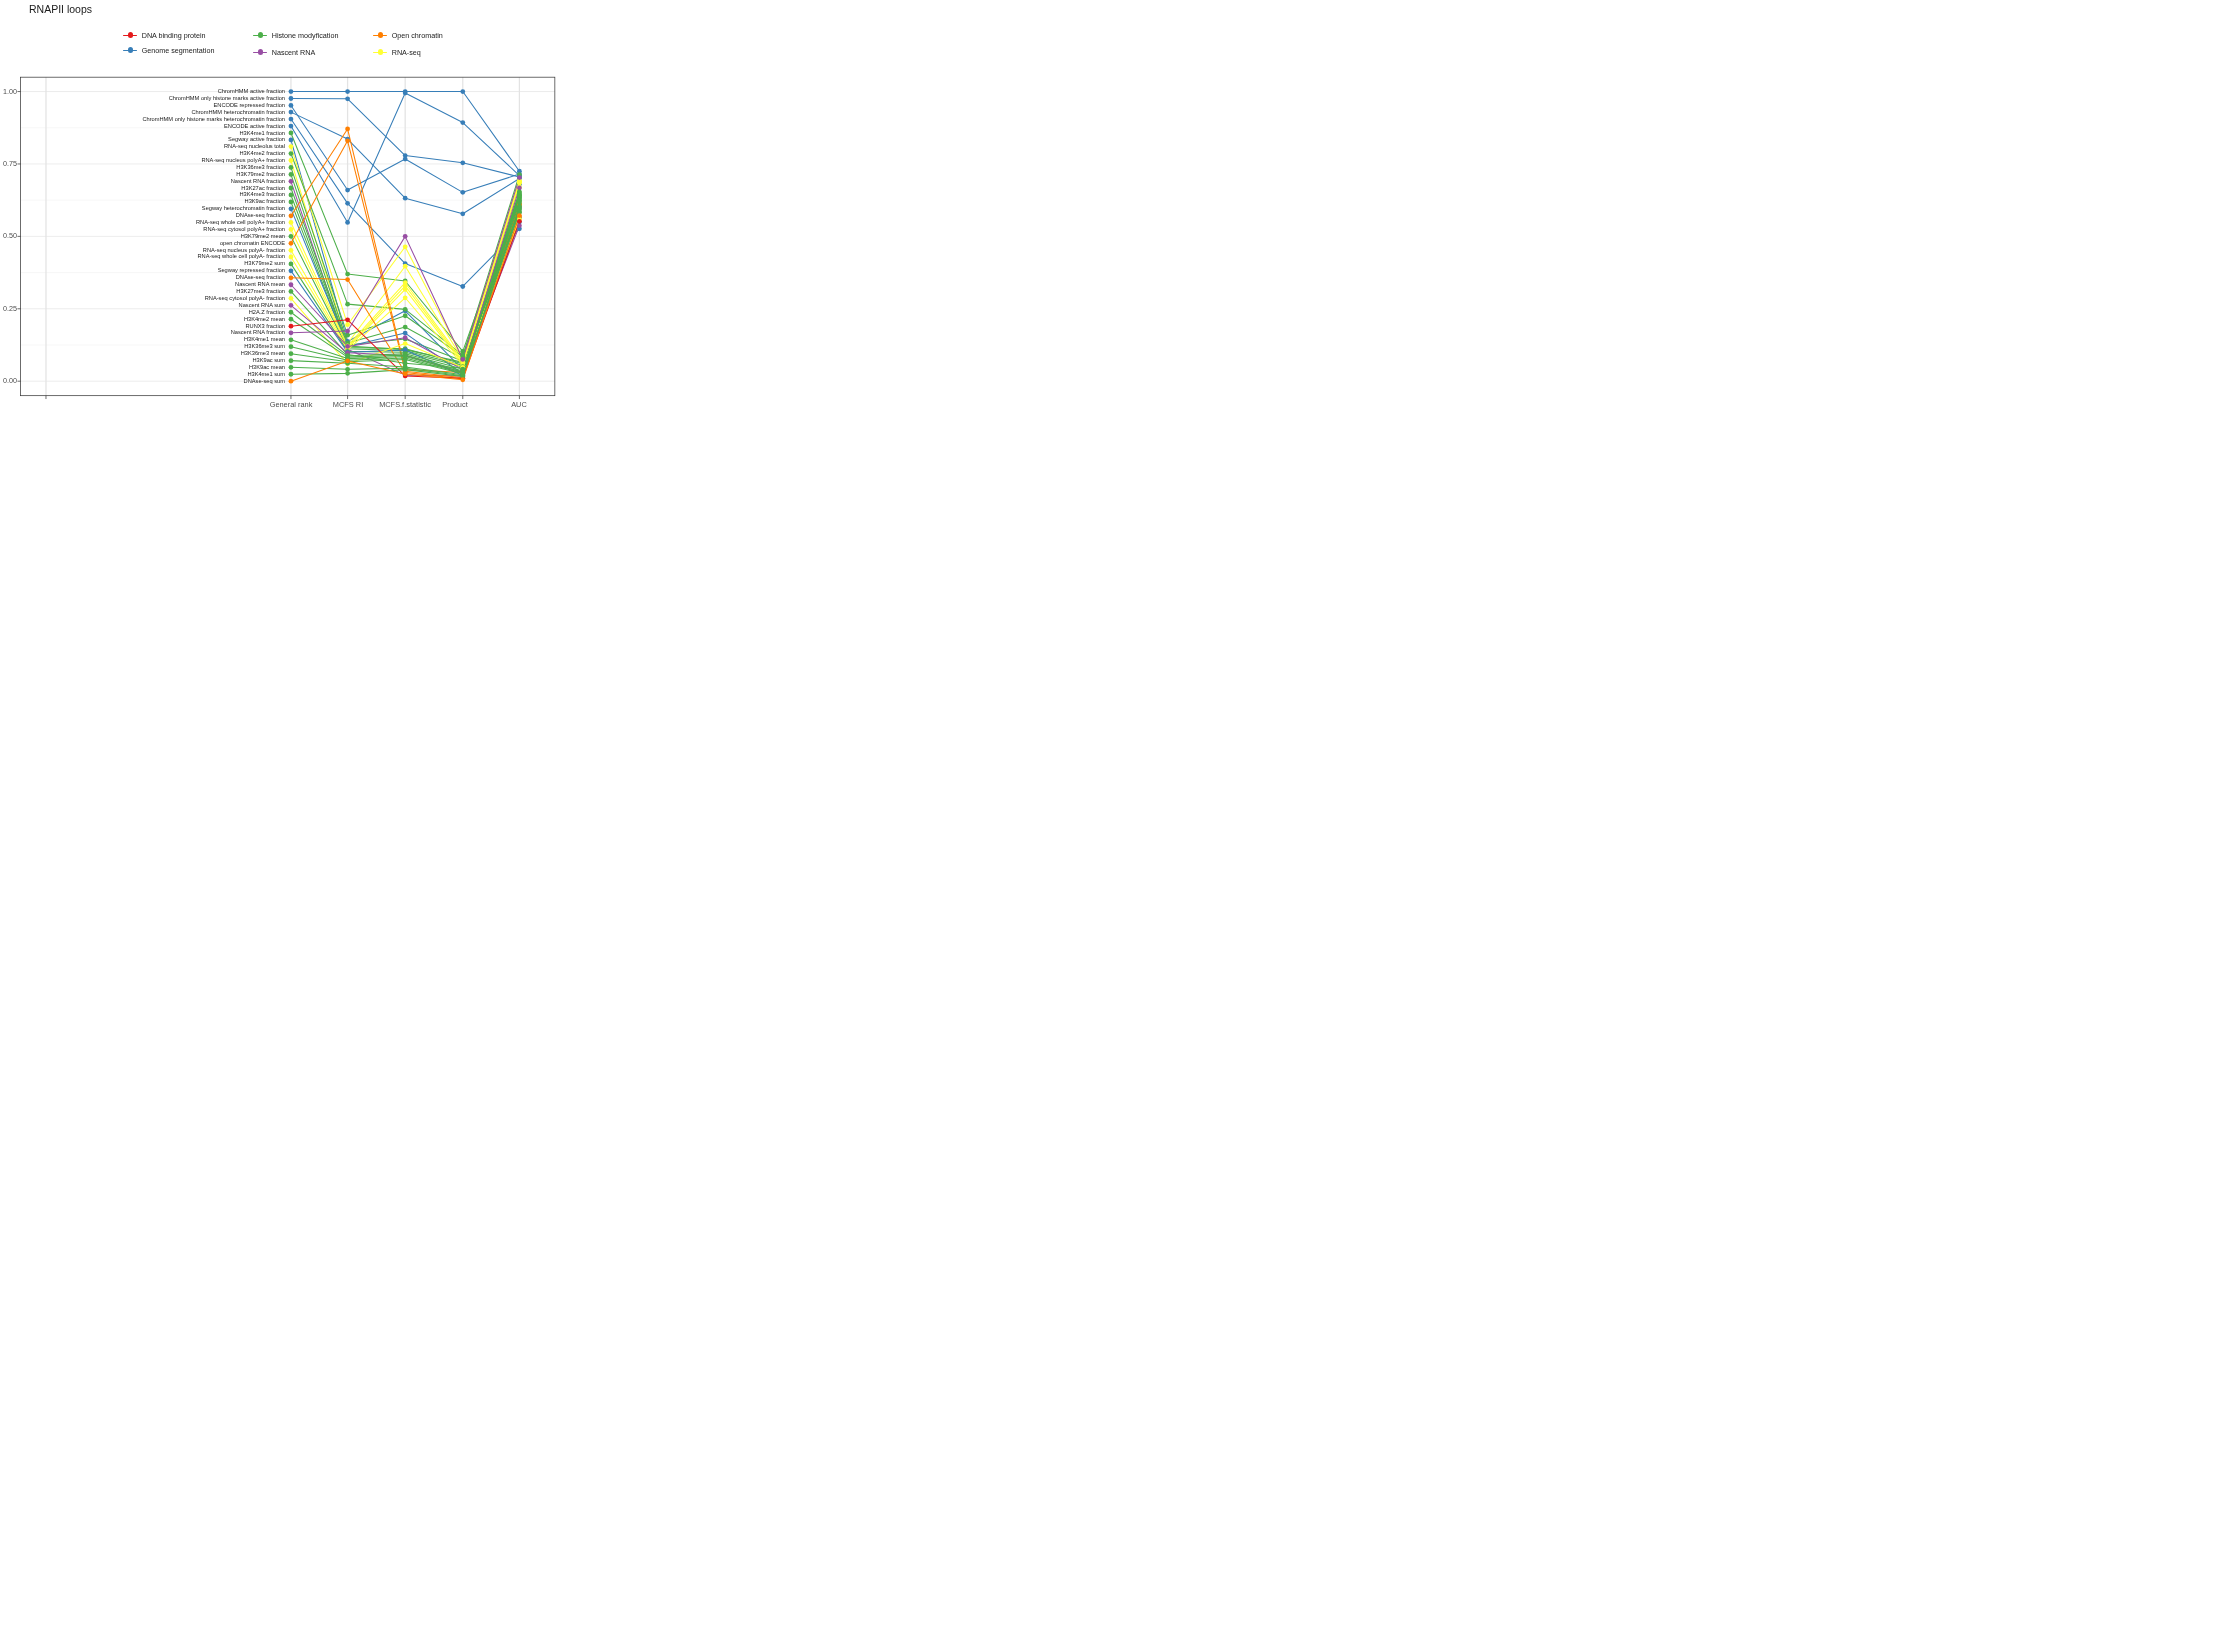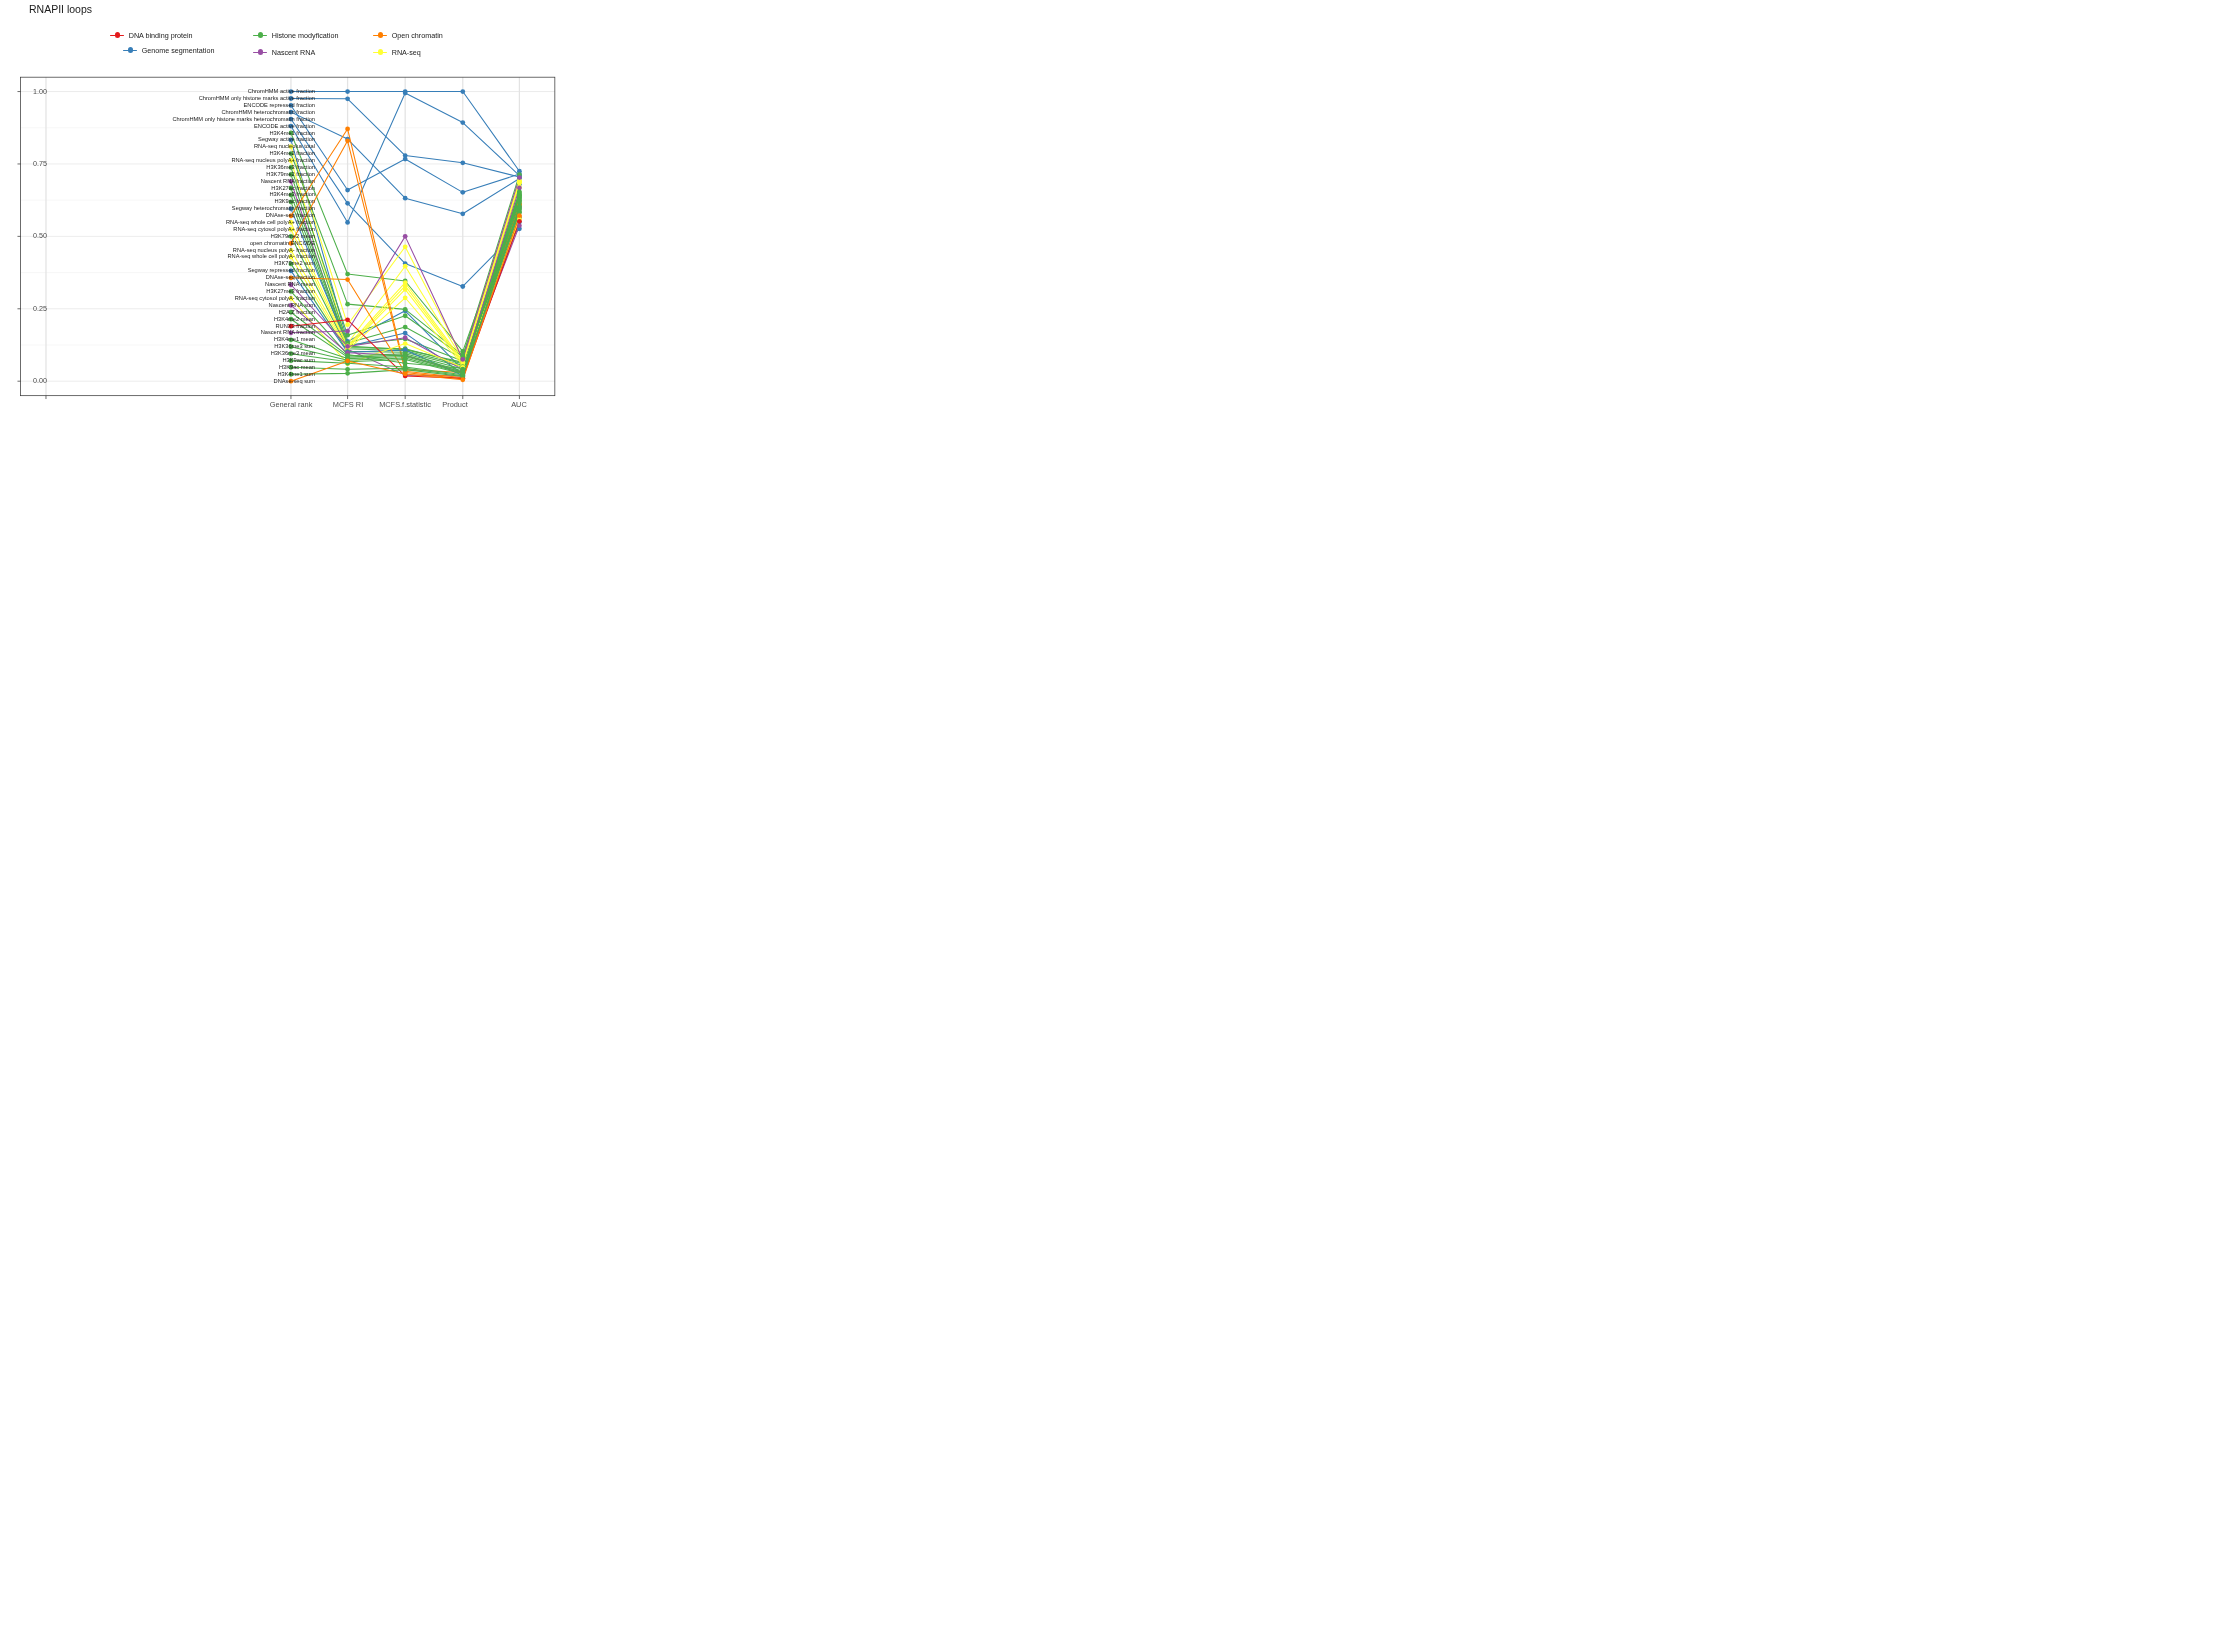--- a/index.html
+++ b/index.html
@@ -1,17 +1,17 @@
 <!DOCTYPE html>
 <html style="font-size:7.7px"><head>
 <meta charset="utf-8">
 <style>
   html,body{margin:0;padding:0;background:#ffffff;}
   .canvas{position:relative;width:557px;height:413px;background:#ffffff;overflow:hidden;
-          font-family:"Liberation Sans", sans-serif;padding-left:30px;}
+          font-family:"Liberation Sans", sans-serif;}
   .title{position:absolute;left:29px;top:2.9px;font-size:10.5px;color:#1a1a1a;}
   .legend-item{position:absolute;display:flex;align-items:center;height:10.5px;}
   .key-icon{position:relative;width:14.4px;height:10.5px;flex:0 0 14.4px;}
   .key-line{position:absolute;left:0;top:4.5px;width:14.4px;height:1.4px;border-radius:0.5px;}
   .key-dot{position:absolute;left:4.5px;top:2.4px;width:5.3px;height:5.3px;border-radius:50%;}
   .legend-label{margin-left:4.3px;font-size:7.2px;color:#1a1a1a;white-space:nowrap;}
   .plot-svg{position:absolute;left:0;top:0;}
   .ytick-label{position:absolute;right:540px;width:29px;text-align:right;font-size:7.2px;
                color:#4d4d4d;height:7.7px;line-height:7.7px;}
   .xtick-label{position:absolute;top:400px;font-size:7.4px;color:#4d4d4d;white-space:nowrap;
@@ -19,21 +19,21 @@
   .feature-label{position:absolute;right:272px;font-size:5.7px;line-height:6.7px;height:6.7px;
                  color:#1a1a1a;white-space:nowrap;text-align:right;}
 </style>
 </head>
 <body>
 
 <div class="canvas">
   <div class="title">RNAPII loops</div>
 
   <div>
-    <div class="legend-item" style="left:110px;top:30px;">
+    <div class="legend-item" style="left:123px;top:30px;">
       <span class="key-icon">
           <span class="key-line" style="background: rgb(228, 26, 28);"></span>
           <span class="key-dot" style="background: rgb(228, 26, 28);"></span>
         </span>
       <span class="legend-label">DNA binding protein</span>
     </div>
     <div class="legend-item" style="left:253px;top:30px;">
       <span class="key-icon">
           <span class="key-line" style="background: rgb(77, 175, 74);"></span>
           <span class="key-dot" style="background: rgb(77, 175, 74);"></span>

